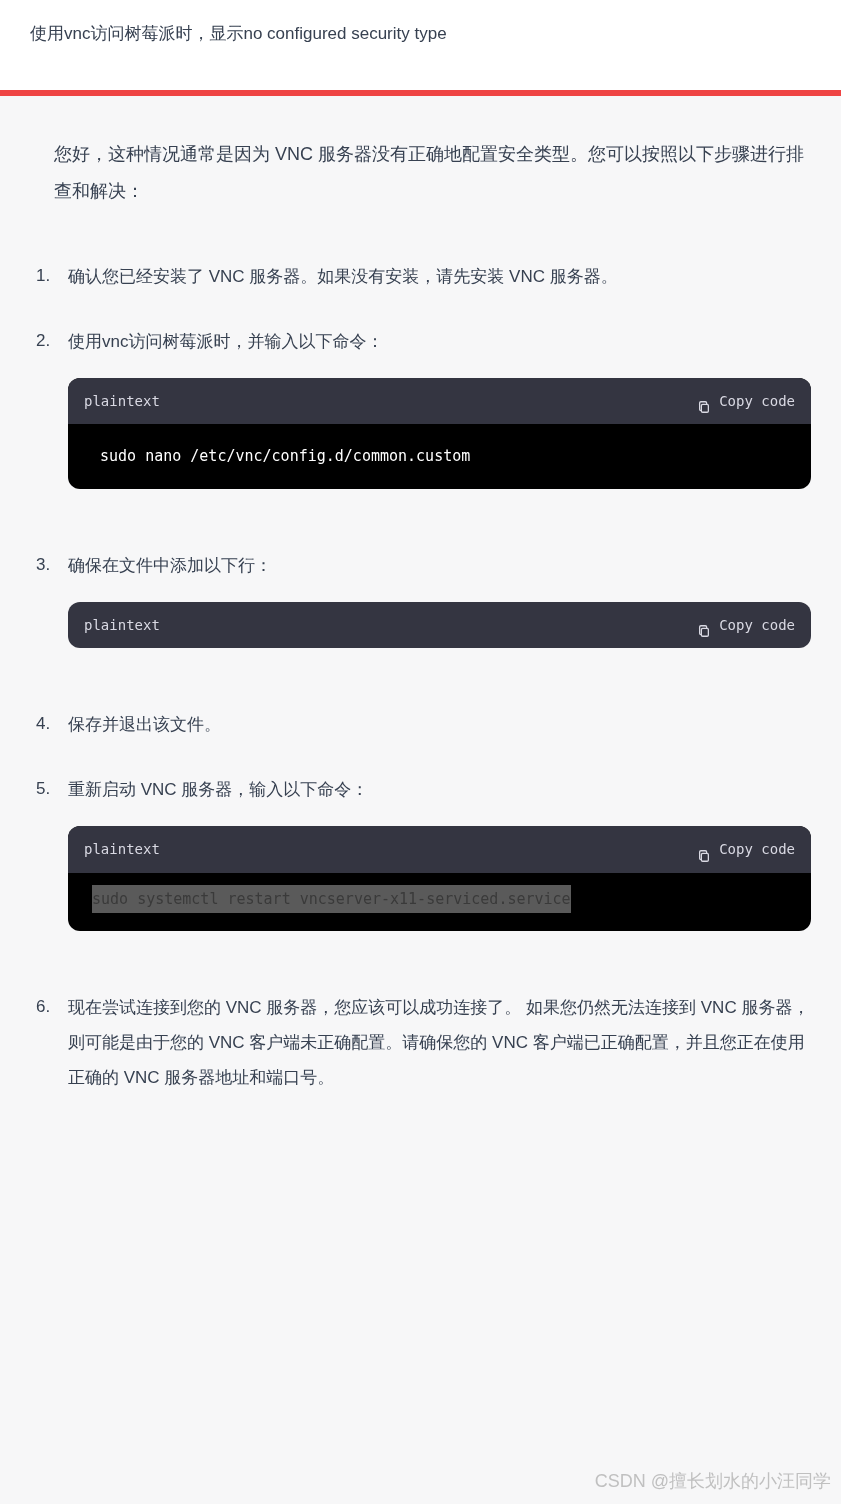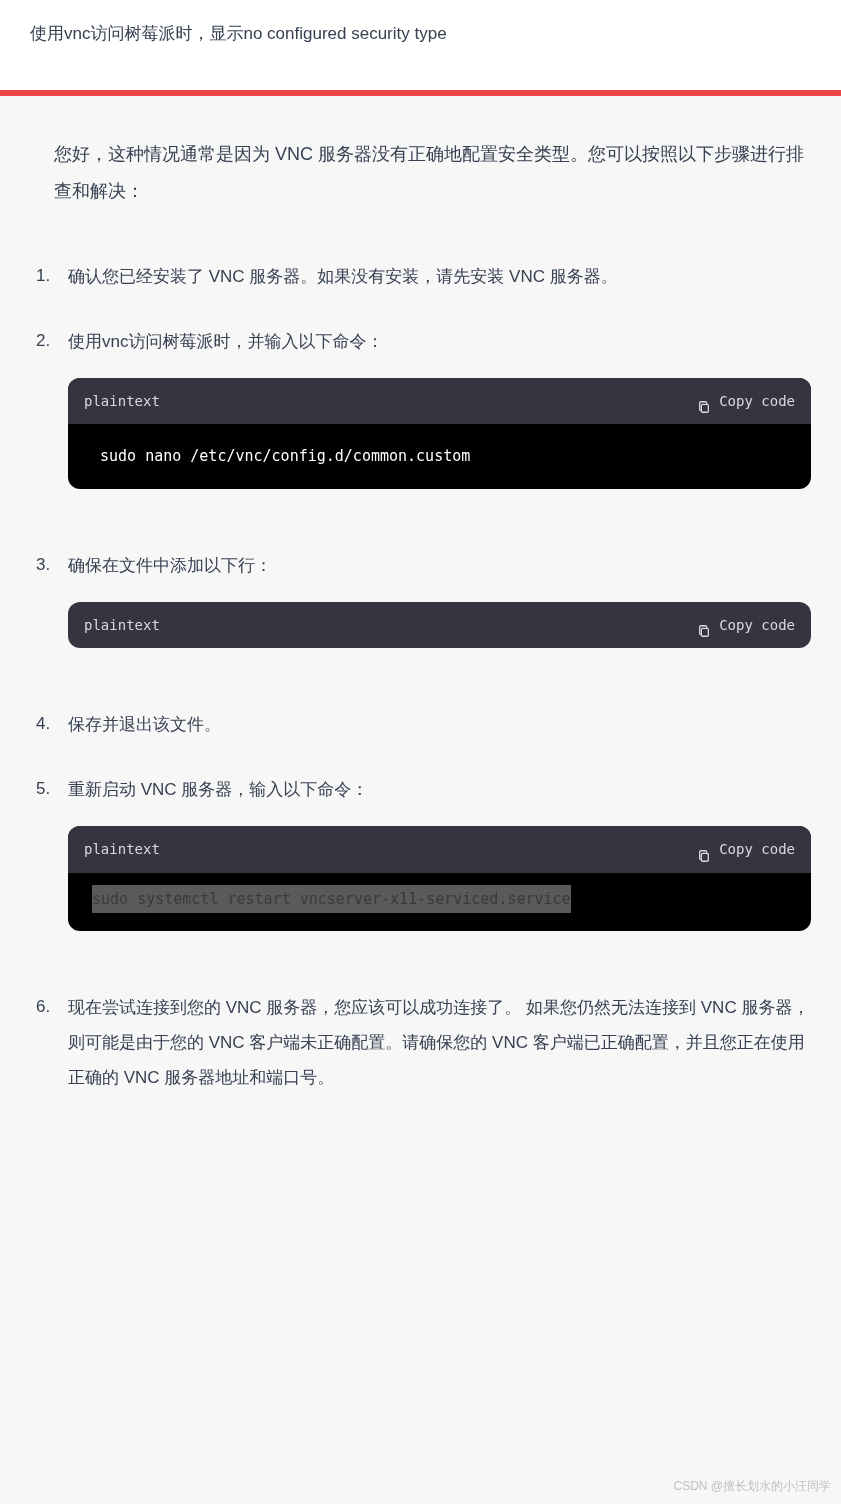--- a/index.html
+++ b/index.html
@@ -93,21 +93,21 @@
 }
 .code-body .hl {
   background: #5a5a5a;
   color: #3a3a3a;
   display: inline-block;
 }
 .watermark {
   position: absolute;
   right: 10px;
   bottom: 6px;
-  font-size: 12px;
+  font-size: 18px;
   color: #c0c0c0;
   font-family: sans-serif;
 }
 .page-wrap { position: relative; min-height: 1504px; }
 </style>
 </head>
 <body>
 <div class="page-wrap">
 
 <div class="top-section">

